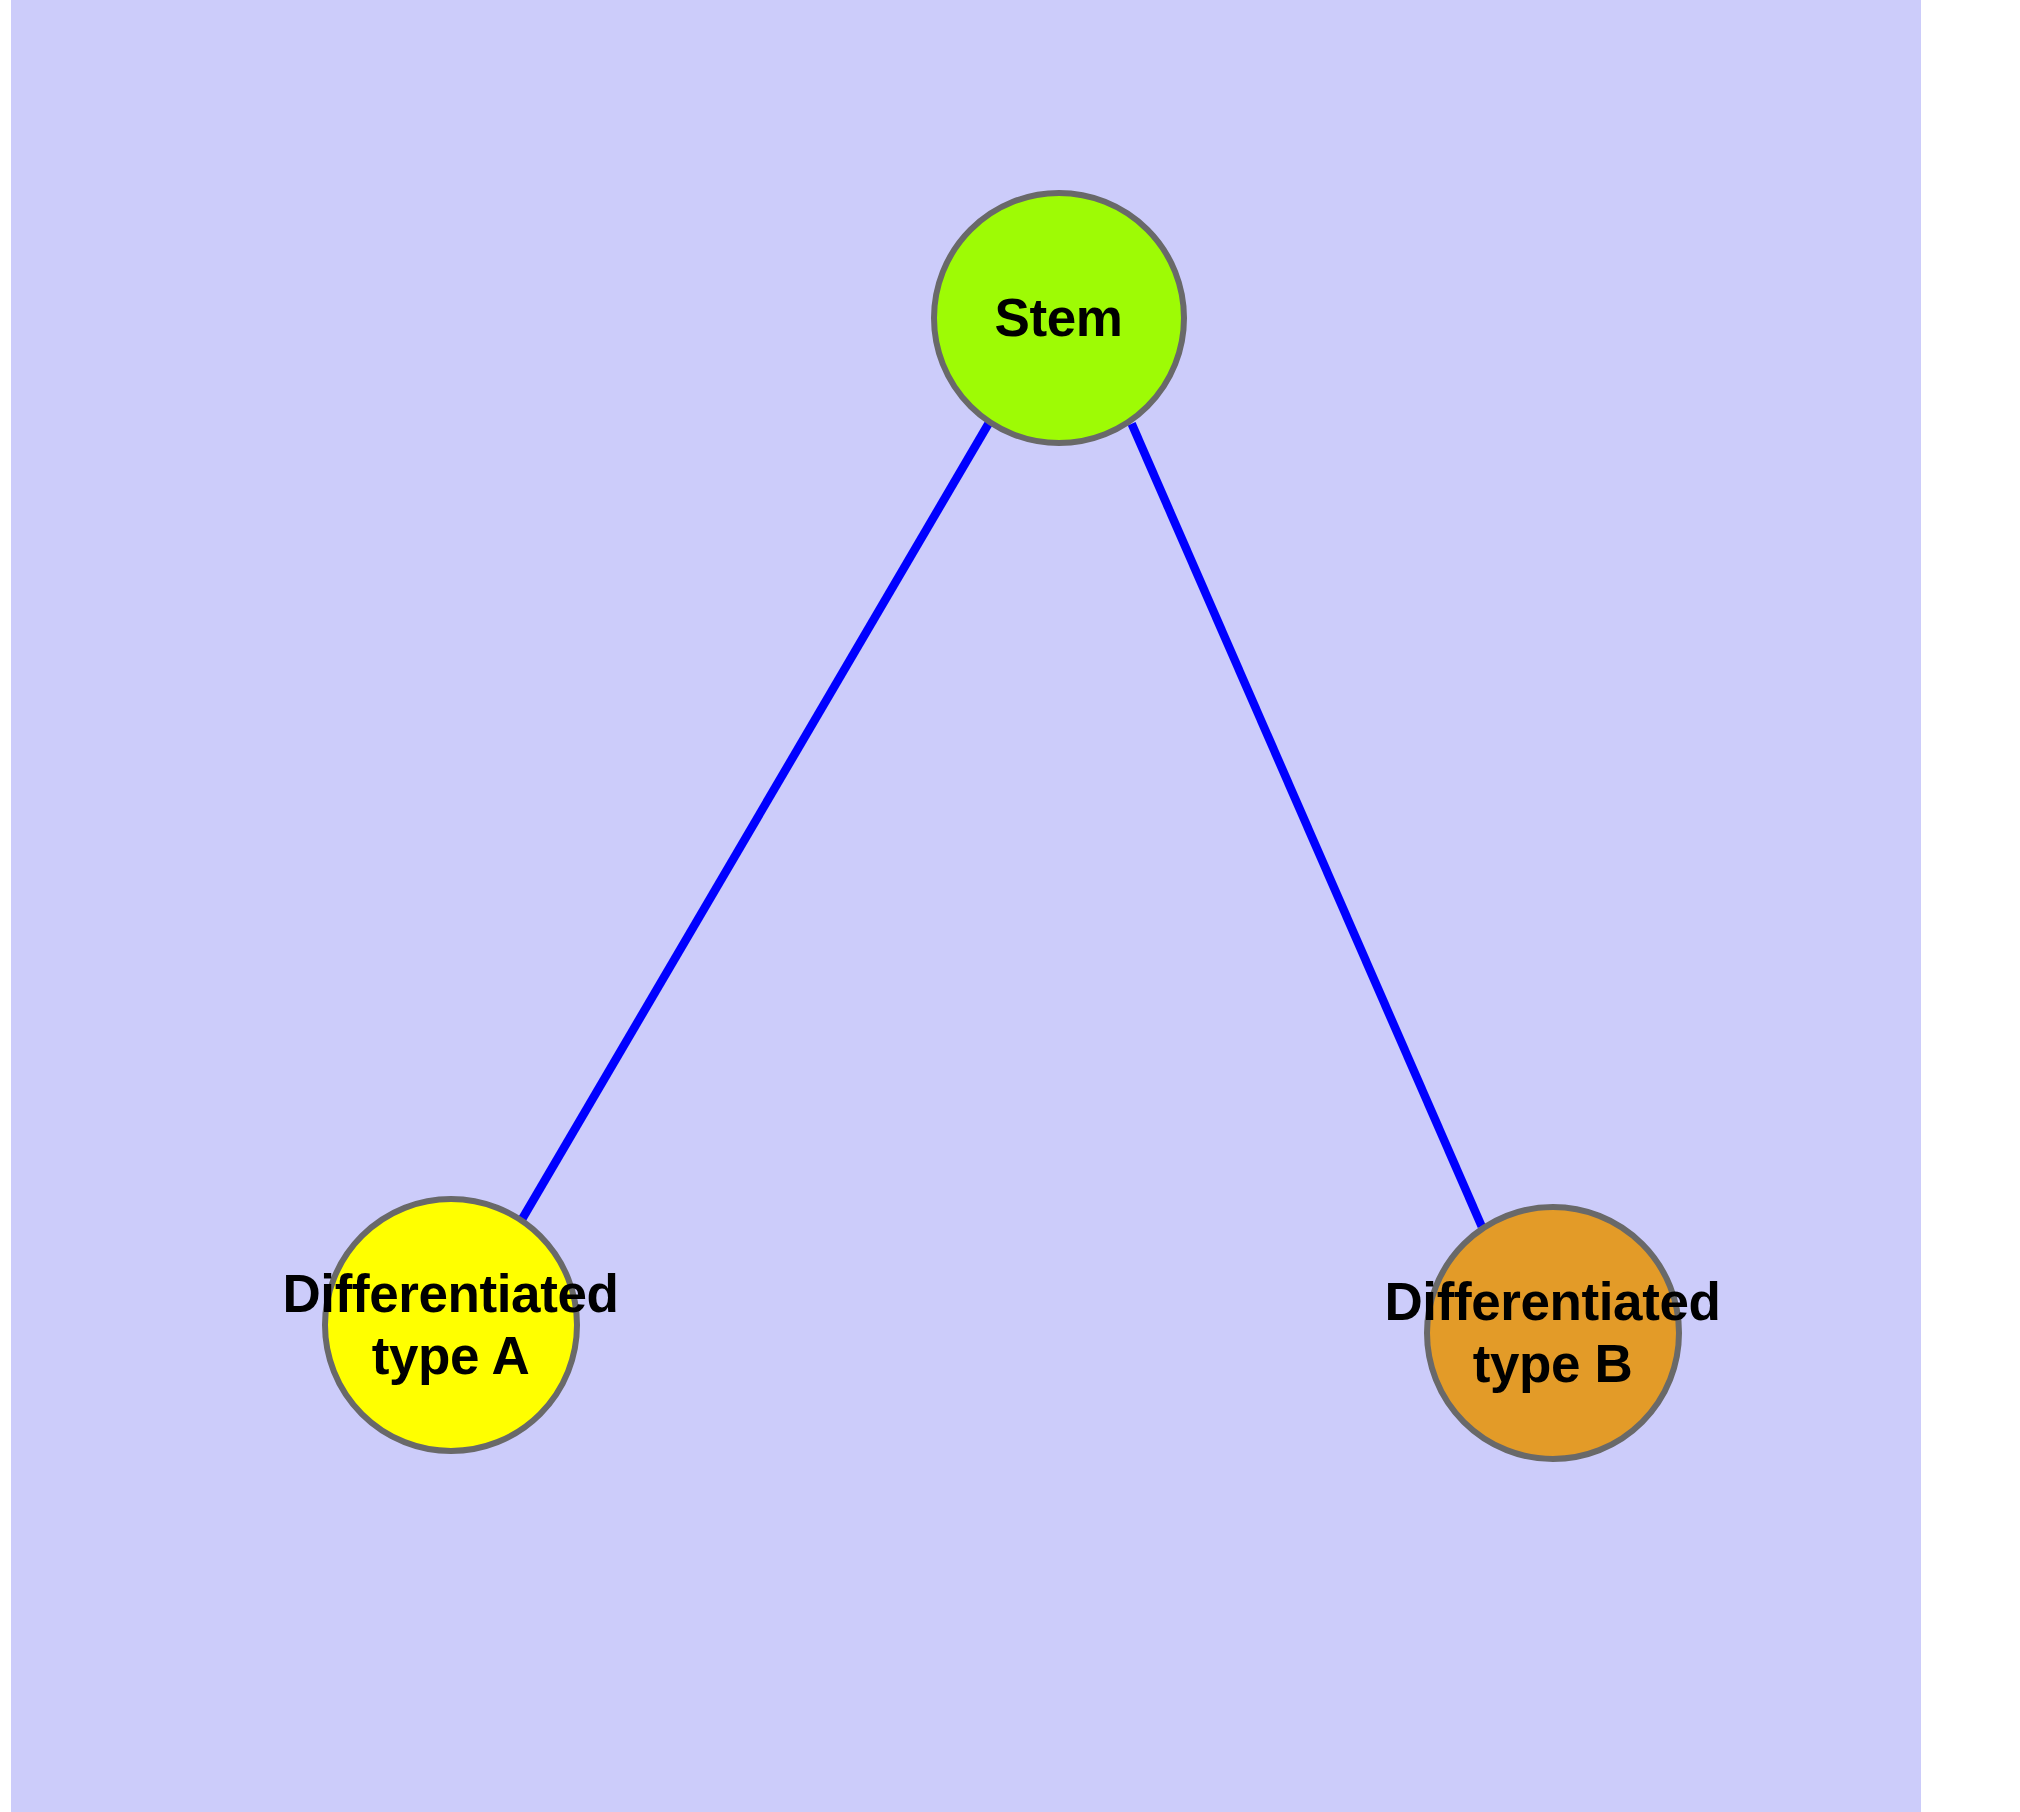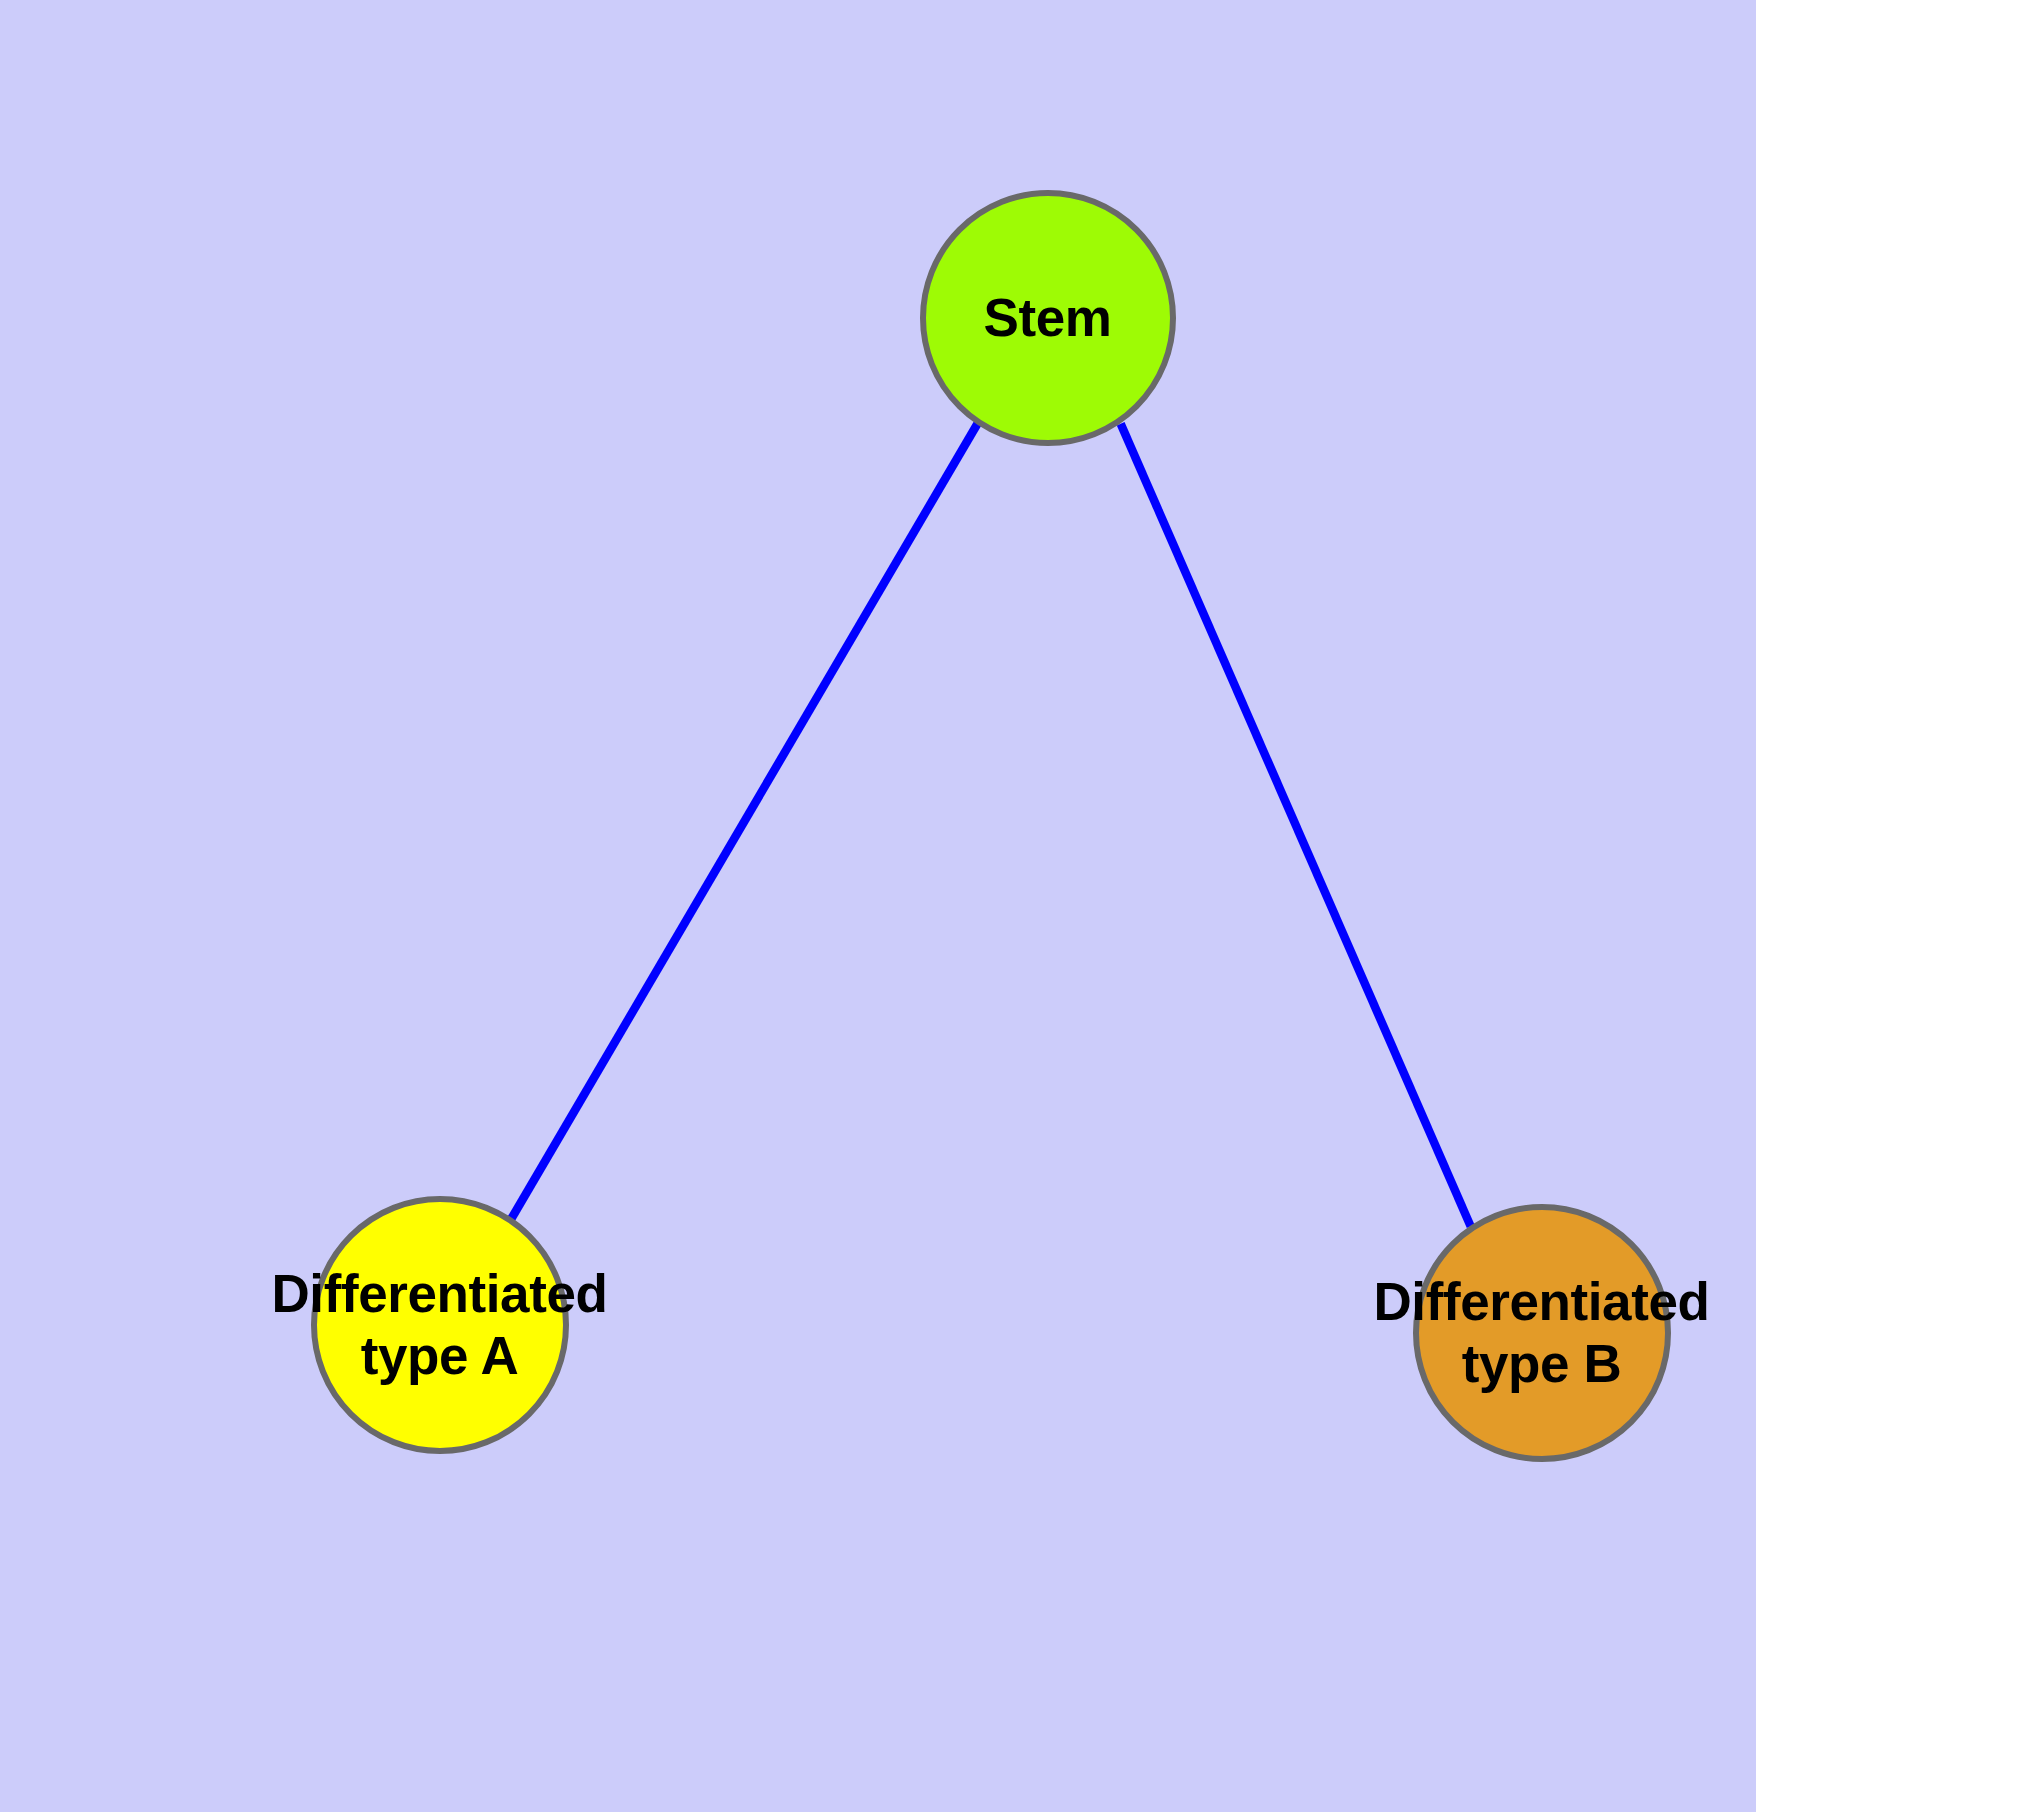--- a/index.html
+++ b/index.html
@@ -46,21 +46,21 @@
     font-size: 53px;
     line-height: 1.17;
     white-space: pre-line;
     letter-spacing: -0.4px;
     pointer-events: none;
   }
 </style>
 </head>
 <body style="width: 2021px; height: 1812px;">
 
-<div id="graph-canvas" style="width: 1756px; height: 1812px; background: rgb(204, 204, 250);">
+<div id="graph-canvas" style="width: 1910px; height: 1812px; background: rgb(204, 204, 250); margin-left: 11px;">
 
   <svg id="edge-layer" viewBox="0 0 2384 2138" width="2021" height="1812">
     <line x1="1153" y1="500" x2="603" y2="1438" stroke="#0000ff" stroke-width="10" stroke-linecap="butt"></line>
     <line x1="1322" y1="500" x2="1735" y2="1447" stroke="#0000ff" stroke-width="10" stroke-linecap="butt"></line>
   </svg>
 
   <div class="node" style="left: 920px; top: 190px; width: 256px; height: 256px; background: rgb(158, 251, 5); border-color: rgb(105, 105, 105); border-width: 6px;"></div>
   <div class="node" style="left: 311px; top: 1196px; width: 258px; height: 258px; background: rgb(255, 255, 0); border-color: rgb(105, 105, 105); border-width: 6px;"></div>
   <div class="node" style="left: 1413px; top: 1204px; width: 258px; height: 258px; background: rgb(227, 155, 40); border-color: rgb(105, 105, 105); border-width: 6px;"></div>
 

